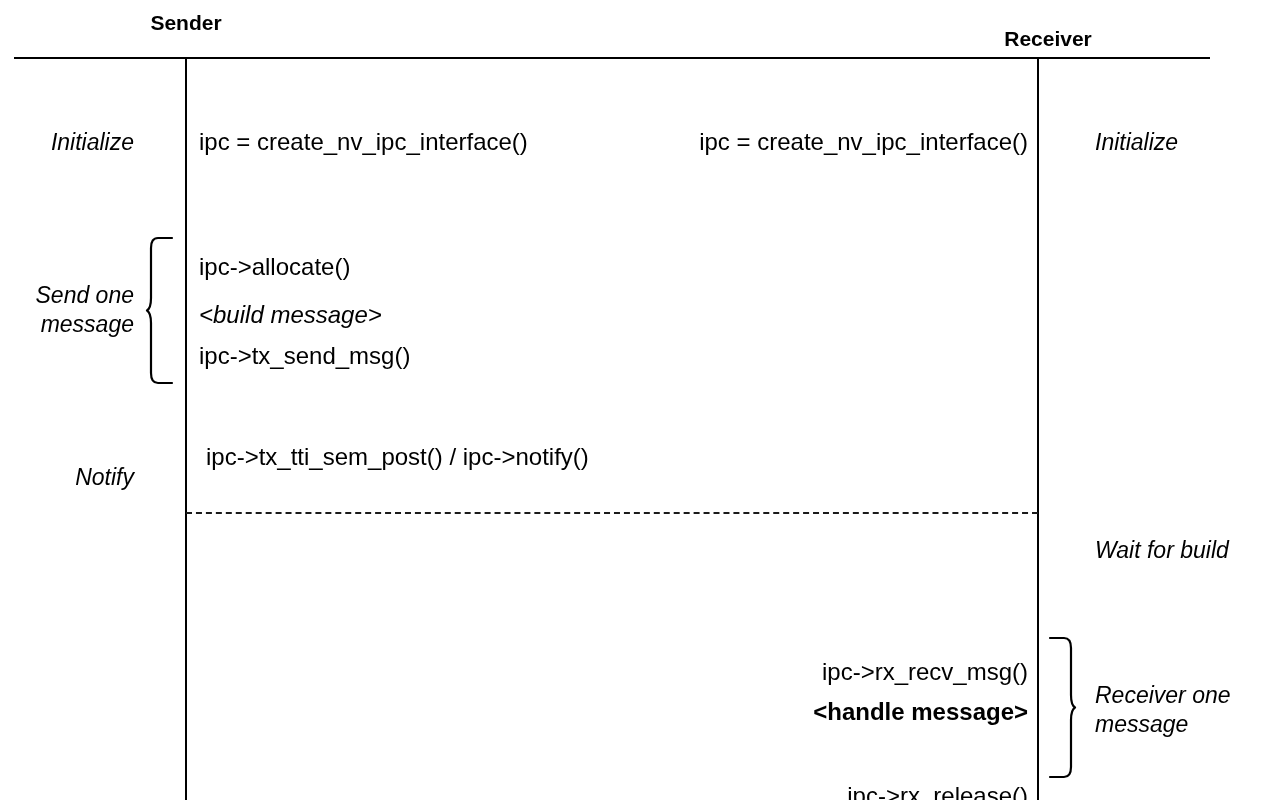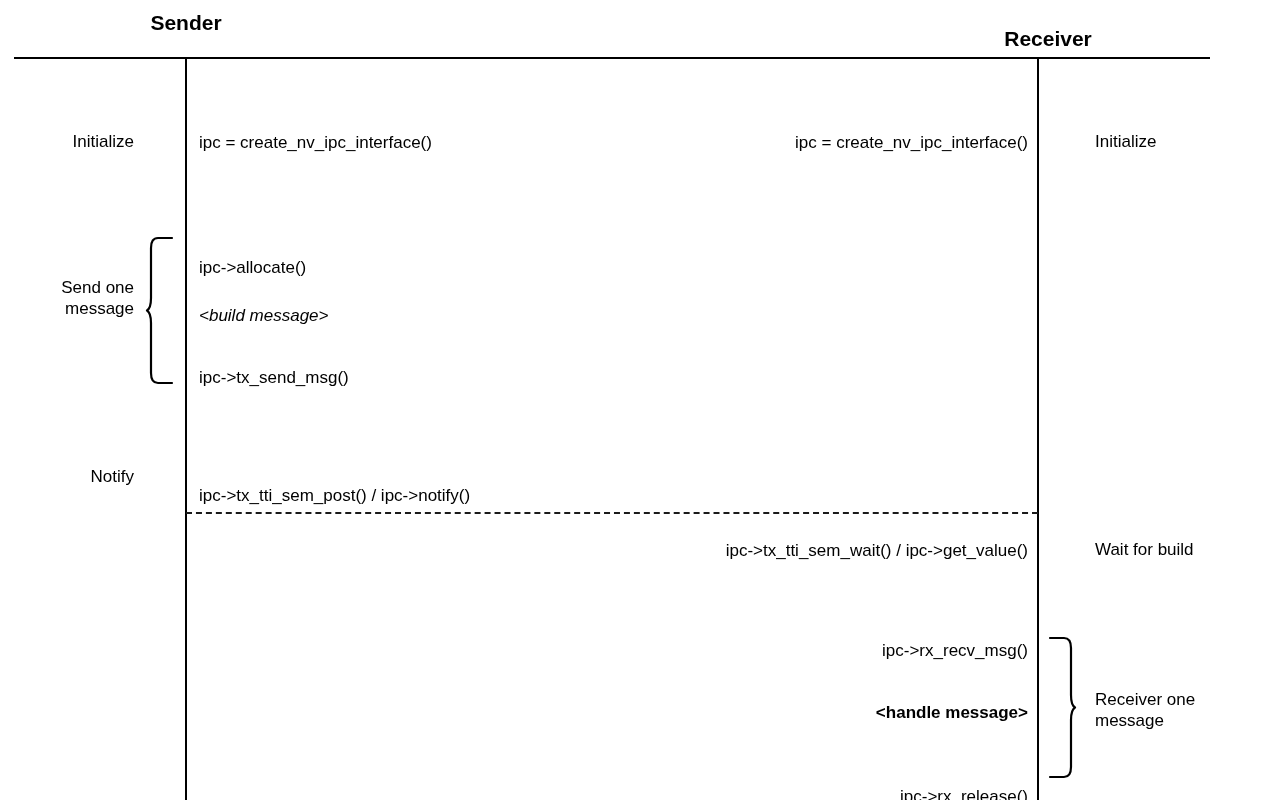--- a/index.html
+++ b/index.html
@@ -57,39 +57,40 @@
     left: 186px;
     top: 512px;
     width: 852px;
     height: 0;
     border-top: 2px dashed #1a1a1a;
   }
 
   
   .step {
     position: absolute;
-    font-size: 17px;
+    font-size: 24px;
     line-height: 1;
     white-space: nowrap;
     transform: translateY(-50%);
   }
   .step.sender-col {       
     left: 199px;
   }
   .step.receiver-col {     
     right: 239px;
     text-align: right;
   }
 
   
   .side-label {
     position: absolute;
-    font-size: 17px;
+    font-size: 23px;
     line-height: 1.25;
     white-space: nowrap;
+    font-style: italic;
   }
   .side-label.left-side {
     right: 1133px;           
     text-align: right;
     transform: translateY(-50%);
   }
   .side-label.right-side {
     left: 1095px;
     text-align: left;
     transform: translateY(-50%);
@@ -123,48 +124,47 @@
   <div class="lifeline" id="lifeline-sender"></div>
   <div class="lifeline" id="lifeline-receiver"></div>
 
   <div class="dashed-divider"></div>
 
   <div class="side-label left-side" style="top:142px;">Initialize</div>
   <div class="step sender-col" style="top:142px;">ipc = create_nv_ipc_interface()</div>
   <div class="step receiver-col" style="top:142px;">ipc = create_nv_ipc_interface()</div>
   <div class="side-label right-side" style="top:142px;">Initialize</div>
 
-  <div class="side-label left-side" style="top:298px;">
+  <div class="side-label left-side" style="top:310px;">
     <div>Send one</div>
     <div>message</div>
   </div>
 
   <svg class="brace" id="brace-send" width="28" height="150" viewBox="0 0 28 150">
     <path d="M 26 2
              L 12 2
              Q 5 2 5 12
              L 5 62
              Q 5 72 1 74.5
              Q 5 77 5 87
              L 5 137
              Q 5 147 12 147
              L 26 147"></path>
   </svg>
 
   <div class="step sender-col" style="top:267px;">ipc-&gt;allocate()</div>
   <div class="step sender-col" style="top:315px;font-style:italic;">&lt;build message&gt;</div>
-  <div class="step sender-col" style="top:377px;">ipc-&gt;tx_send_msg()</div>
+  <div class="step sender-col" style="top:356px;">ipc-&gt;tx_send_msg()</div>
 
   <div class="side-label left-side" style="top:477px;margin-left:48px;">Notify</div>
-  <div class="step sender-col" style="top:495px;">ipc-&gt;tx_tti_sem_post() / ipc-&gt;notify()</div>
+  <div class="step sender-col" style="top:457px;margin-left:7px;">ipc-&gt;tx_tti_sem_post() / ipc-&gt;notify()</div>
 
-  <div class="step receiver-col" style="top:550px;">ipc-&gt;tx_tti_sem_wait() / ipc-&gt;get_value()</div>
   <div class="side-label right-side" style="top:550px;">Wait for build</div>
 
-  <div class="step receiver-col" style="top:650px;">ipc-&gt;rx_recv_msg()</div>
+  <div class="step receiver-col" style="top:672px;">ipc-&gt;rx_recv_msg()</div>
   <div class="step receiver-col" style="top:712px;font-weight:bold;">&lt;handle message&gt;</div>
   <div class="step receiver-col" style="top:796px;">ipc-&gt;rx_release()</div>
 
   <svg class="brace" id="brace-receive" width="28" height="144" viewBox="0 0 28 144">
     <path d="M 2 2
              L 16 2
              Q 23 2 23 12
              L 23 59
              Q 23 69 27 71.5
              Q 23 74 23 84

